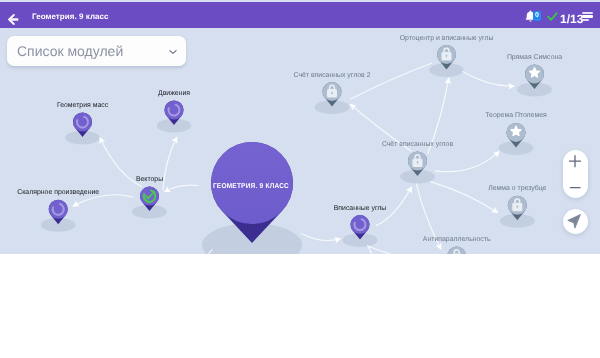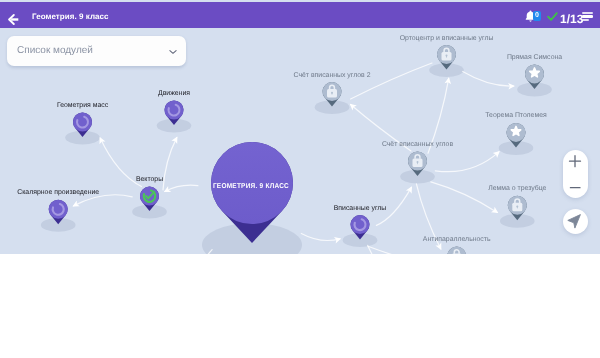--- a/index.html
+++ b/index.html
@@ -22,21 +22,21 @@
                letter-spacing:.05px;line-height:1;}
   .burger{position:absolute;left:582px;top:10px;width:11px;height:9px;cursor:pointer;}
   .burger i{display:block;position:absolute;left:0;height:2.2px;border-radius:1.1px;background:#fff;}
   .burger i:nth-child(1){top:0;width:10.5px;opacity:.82;}
   .burger i:nth-child(2){top:3.4px;width:10.5px;}
   .burger i:nth-child(3){top:6.8px;width:7px;opacity:.82;}
 
   
   .dropdown{position:absolute;left:7px;top:36px;width:179px;height:30px;background:#fdfdfd;border-radius:7px;
             box-shadow:0 1.5px 3px rgba(80,100,140,.20);cursor:pointer;}
-  .dd-label{position:absolute;left:10px;top:15px;transform:translateY(-50%);font-size:10px;color:#8b93a4;line-height:1;}
+  .dd-label{position:absolute;left:10px;top:15px;transform:translateY(-50%);font-size:14px;color:#8b93a4;line-height:1;}
   .dd-chev{position:absolute;left:160.5px;top:13px;}
 
   
   #mapsvg{position:absolute;left:0;top:0;width:600px;height:358px;}
 
   
   .lbl{position:absolute;transform:translate(-50%,-50%);white-space:nowrap;font-size:6.9px;pointer-events:none;
        line-height:1;}
   .lbl.s-active{color:#191920;}
   .lbl.s-locked{color:#6d7888;}

